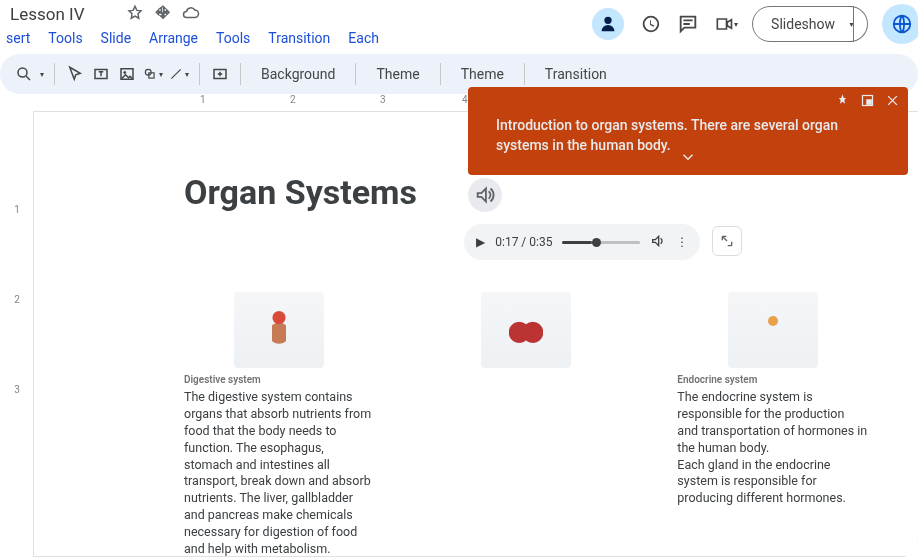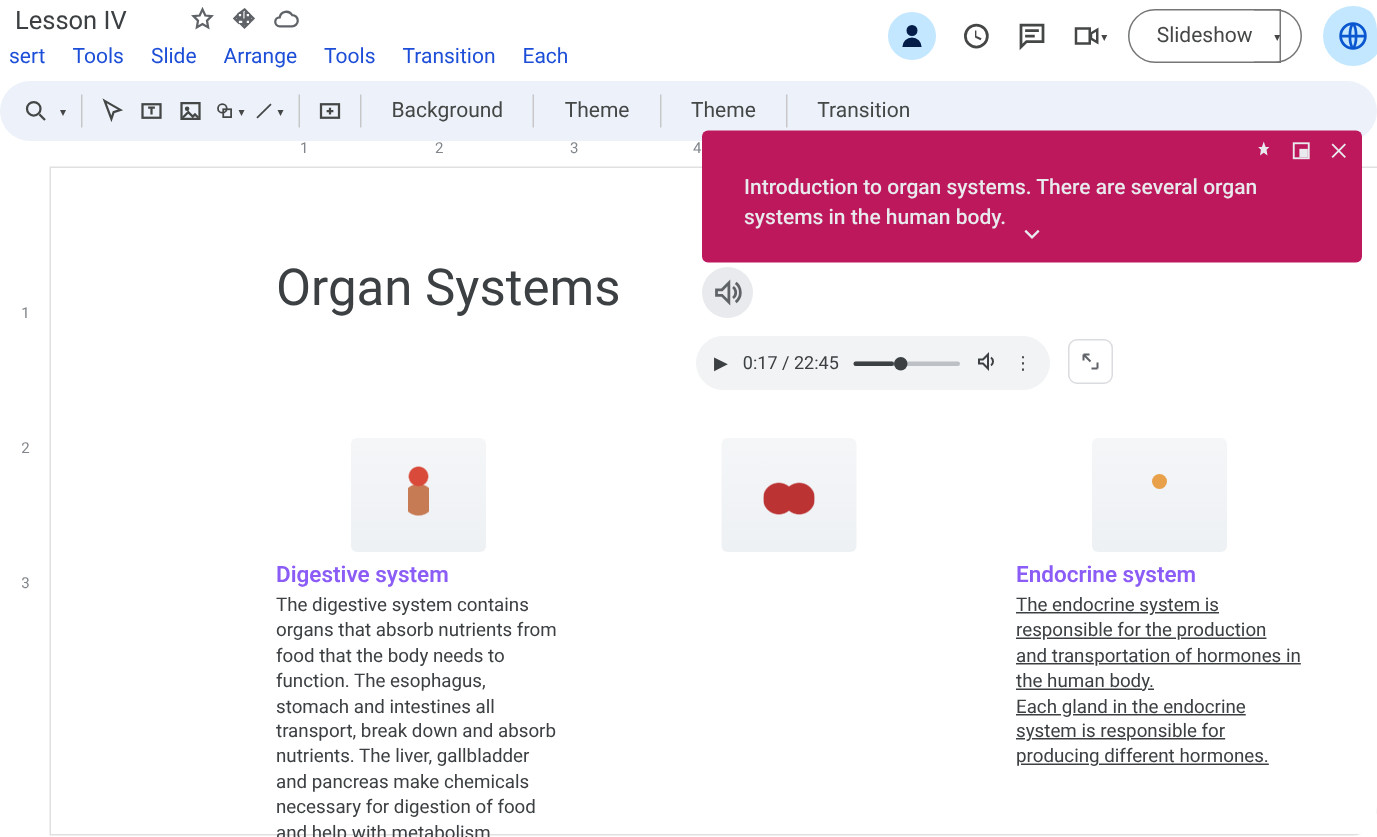--- a/index.html
+++ b/index.html
@@ -24,37 +24,37 @@
     .tool-icon { width: 20px; height: 20px; display: flex; align-items: center; justify-content: center; }
     .tool-icon svg { width: 18px; height: 18px; fill: #444746; stroke: #444746; }
     .tool-text { font-size: 14px; color: #444746; padding: 0 10px; }
     .workspace { position: relative; display: flex; height: calc(558px - 26px - 30px - 40px); }
     .vruler { width: 34px; background: #fff; position: relative; font-size: 10px; color: #80868b; }
     .vruler .tick { position: absolute; left: 0; width: 34px; text-align: center; }
     .hruler { height: 18px; position: relative; font-size: 10px; color: #80868b; }
     .hruler .tick { position: absolute; top: 0; }
     .canvas-area { flex: 1; position: relative; }
     .slide { position: absolute; left: 0; top: 18px; right: 0; bottom: 0; background: #fff; box-shadow: 0 0 0 1px #e0e0e0; padding: 60px 50px 0 150px; }
-    .slide-title { font-size: 34px; font-weight: 400; color: #3c4043; margin-bottom: 24px; }
+    .slide-title { font-size: 34px; font-weight: 700; color: #3c4043; margin-bottom: 24px; }
     .audio-icon { position: absolute; left: 434px; top: 66px; width: 34px; height: 34px; border-radius: 50%; background: #e8eaed; display: flex; align-items: center; justify-content: center; }
     .audio-icon svg { width: 22px; height: 22px; fill: #5f6368; }
     .audio-player { position: absolute; left: 430px; top: 112px; width: 236px; height: 36px; background: #f1f3f4; border-radius: 22px; display: flex; align-items: center; padding: 0 12px; gap: 10px; font-size: 12px; color: #3c4043; }
     .audio-progress { flex: 1; height: 3px; background: #bdc1c6; position: relative; border-radius: 2px; }
     .audio-progress .fill { position: absolute; left: 0; top: 0; height: 100%; width: 38%; background: #3c4043; border-radius: 2px; }
     .audio-progress .thumb { position: absolute; left: 38%; top: -3px; width: 9px; height: 9px; background: #3c4043; border-radius: 50%; }
     .popout-btn { position: absolute; left: 678px; top: 114px; width: 30px; height: 30px; border: 1px solid #dadce0; border-radius: 6px; display: flex; align-items: center; justify-content: center; }
     .columns { display: flex; gap: 56px; margin-top: 80px; }
     .col { flex: 1; min-width: 0; }
     .col-img { width: 90px; height: 76px; margin: 0 auto 6px; background: linear-gradient(#f4f6f8,#eef1f4); border-radius: 4px; position: relative; }
     .col-img.digestive::after { content:""; position:absolute; left: 38px; top: 10px; width: 14px; height: 52px; background: radial-gradient(circle at 50% 30%, #d94a3a 0 6px, transparent 7px), radial-gradient(circle at 50% 60%, #c77b55 0 10px, transparent 11px); }
     .col-img.respiratory::after { content:""; position:absolute; left: 28px; top: 14px; width: 34px; height: 44px; background: radial-gradient(circle at 30% 60%, #b33 0 10px, transparent 11px), radial-gradient(circle at 70% 60%, #b33 0 10px, transparent 11px); }
     .col-img.endocrine::after { content:""; position:absolute; left: 40px; top: 24px; width: 10px; height: 10px; background: #e8a04a; border-radius: 50%; }
-    .col h3 { font-size: 15px; font-weight: 600; color: #8b5cf6; margin-bottom: 4px; }
+    .col h3 { font-size: 10px; font-weight: 600; color: #737373; margin-bottom: 4px; }
     .col p { font-size: 12.5px; color: #3c4043; line-height: 1.35; }
-    .caption-panel { position: absolute; top: 87px; left: 468px; right: 10px; height: 88px; background: #be185d; color: #e8eaed; border-radius: 4px; padding: 28px 56px 10px 28px; font-size: 14px; font-weight: 500; line-height: 1.45; z-index: 50; }
+    .caption-panel { position: absolute; top: 87px; left: 468px; right: 10px; height: 88px; background: #c2410c; color: #e8eaed; border-radius: 4px; padding: 28px 56px 10px 28px; font-size: 14px; font-weight: 500; line-height: 1.45; z-index: 50; }
     .caption-controls { position: absolute; top: 6px; right: 8px; display: flex; gap: 10px; }
     .caption-controls svg { width: 15px; height: 15px; fill: #e8eaed; }
     .caption-expand { position: absolute; bottom: 4px; left: 50%; transform: translateX(-50%); }
     .caption-expand svg { width: 18px; height: 18px; fill: #e8eaed; }
     .thumb-scroll { position: absolute; left: 8px; top: 310px; width: 6px; height: 110px; background: #dadce0; border-radius: 3px; }
     .tri { font-size: 8px; color: #444746; }
   </style>
 </head>
 <body>
 
@@ -192,21 +192,21 @@
     </div>
     <div class="slide">
       <div class="slide-title">Organ Systems</div>
       <div class="audio-icon">
           <svg viewBox="0 0 24 24">
             <path d="M4 10v4h4l5 5V5L8 10zM16 8a5 5 0 010 8M18 5a9 9 0 010 14" fill="none" stroke="#5f6368" stroke-width="2"></path>
           </svg>
         </div>
       <div class="audio-player">
         <span>▶</span>
-        <span><span>0:17</span> / <span>22:45</span></span>
+        <span><span>0:17</span> / <span>0:35</span></span>
         <div class="audio-progress">
             <div class="fill"></div>
             <div class="thumb"></div>
           </div>
         <span><svg width="16" height="16" viewBox="0 0 24 24">
               <path d="M4 10v4h4l5 5V5L8 10zM16 8a5 5 0 010 8" fill="none" stroke="#3c4043" stroke-width="2"></path>
             </svg></span>
         <span>⋮</span>
       </div>
       <div class="popout-btn">
@@ -219,21 +219,21 @@
           <div class="col-img digestive"></div>
           <h3>Digestive system</h3>
           <p>The digestive system contains organs that absorb nutrients from food that the body needs to function. The esophagus, stomach and intestines all transport, break down and absorb nutrients. The liver, gallbladder and pancreas make chemicals necessary for digestion of food and help with metabolism.</p>
         </div>
         <div class="col">
           <div class="col-img respiratory"></div>
         </div>
         <div class="col">
           <div class="col-img endocrine"></div>
           <h3>Endocrine system</h3>
-          <p style="white-space:pre-line;text-decoration:underline;">The endocrine system is responsible for the production and transportation of hormones in the human body.
+          <p style="white-space:pre-line;">The endocrine system is responsible for the production and transportation of hormones in the human body.
 Each gland in the endocrine system is responsible for producing different hormones.</p>
         </div>
       </div>
     </div>
   </div>
 </div>
 
 <div class="caption-panel">
   <div class="caption-controls">
     <span><svg viewBox="0 0 24 24">

